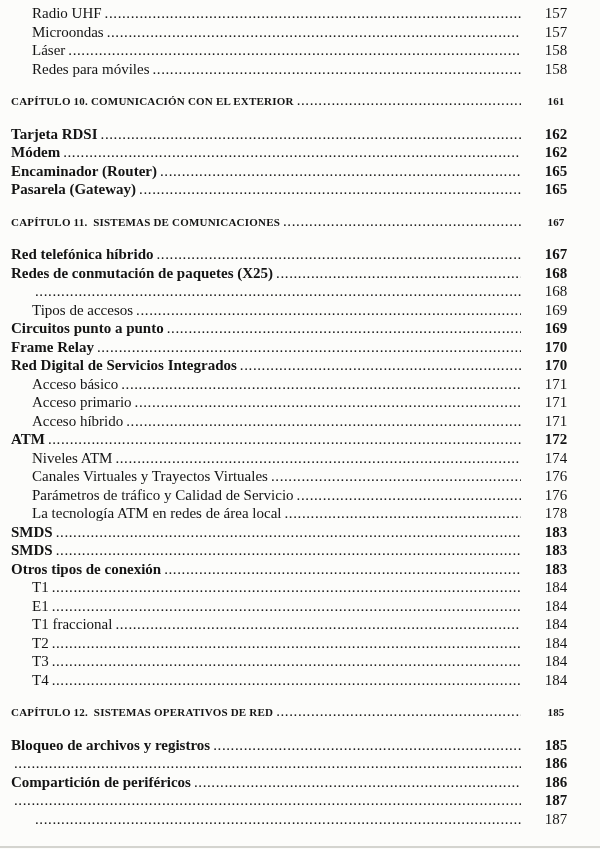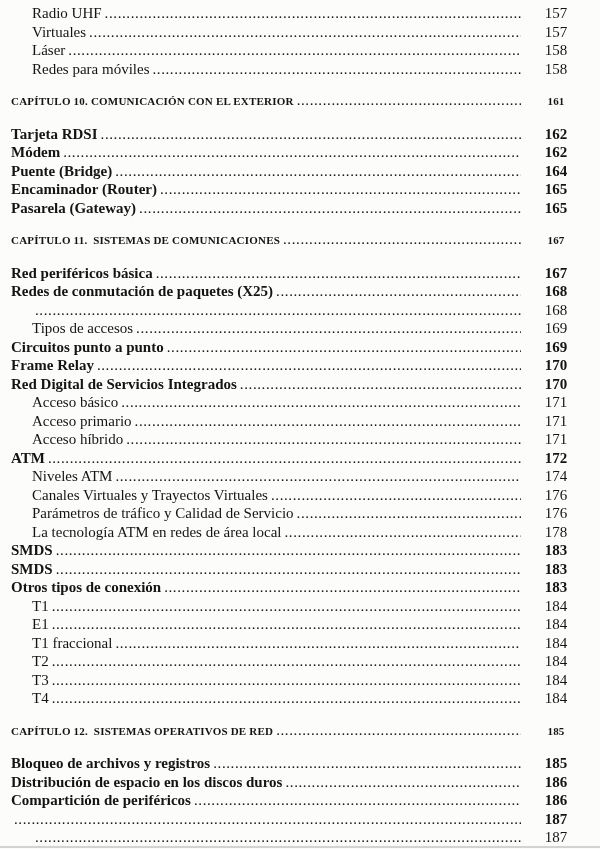--- a/index.html
+++ b/index.html
@@ -72,21 +72,21 @@
 <body>
 
 <div class="page">
 
   <div class="row sub">
       <span class="label">Radio UHF</span>
       <span class="leader"></span>
       <span class="pagenum">157</span>
     </div>
   <div class="row sub">
-      <span class="label">Virtuales</span>
+      <span class="label">Microondas</span>
       <span class="leader"></span>
       <span class="pagenum">157</span>
     </div>
   <div class="row sub">
       <span class="label">Láser</span>
       <span class="leader"></span>
       <span class="pagenum">158</span>
     </div>
   <div class="row sub">
       <span class="label">Redes para móviles</span>
@@ -104,43 +104,38 @@
       <span class="label">Tarjeta RDSI</span>
       <span class="leader"></span>
       <span class="pagenum">162</span>
     </div>
   <div class="row main">
       <span class="label">Módem</span>
       <span class="leader"></span>
       <span class="pagenum">162</span>
     </div>
   <div class="row main">
-      <span class="label">Puente (Bridge)</span>
-      <span class="leader"></span>
-      <span class="pagenum">164</span>
-    </div>
-  <div class="row main">
       <span class="label">Encaminador (Router)</span>
       <span class="leader"></span>
       <span class="pagenum">165</span>
     </div>
   <div class="row main">
       <span class="label">Pasarela (Gateway)</span>
       <span class="leader"></span>
       <span class="pagenum">165</span>
     </div>
 
   <div class="row chapter">
       <span class="label">CAPÍTULO 11.&nbsp; SISTEMAS DE COMUNICACIONES</span>
       <span class="leader"></span>
       <span class="pagenum">167</span>
     </div>
 
   <div class="row main">
-      <span class="label">Red periféricos básica</span>
+      <span class="label">Red telefónica híbrido</span>
       <span class="leader"></span>
       <span class="pagenum">167</span>
     </div>
   <div class="row main">
       <span class="label">Redes de conmutación de paquetes (X25)</span>
       <span class="leader"></span>
       <span class="pagenum">168</span>
     </div>
   <div class="row sub">
       <span class="leader"></span>
@@ -257,21 +252,20 @@
       <span class="leader"></span>
       <span class="pagenum">185</span>
     </div>
 
   <div class="row main">
       <span class="label">Bloqueo de archivos y registros</span>
       <span class="leader"></span>
       <span class="pagenum">185</span>
     </div>
   <div class="row main">
-      <span class="label">Distribución de espacio en los discos duros</span>
       <span class="leader"></span>
       <span class="pagenum">186</span>
     </div>
   <div class="row main">
       <span class="label">Compartición de periféricos</span>
       <span class="leader"></span>
       <span class="pagenum">186</span>
     </div>
   <div class="row main">
       <span class="leader"></span>

